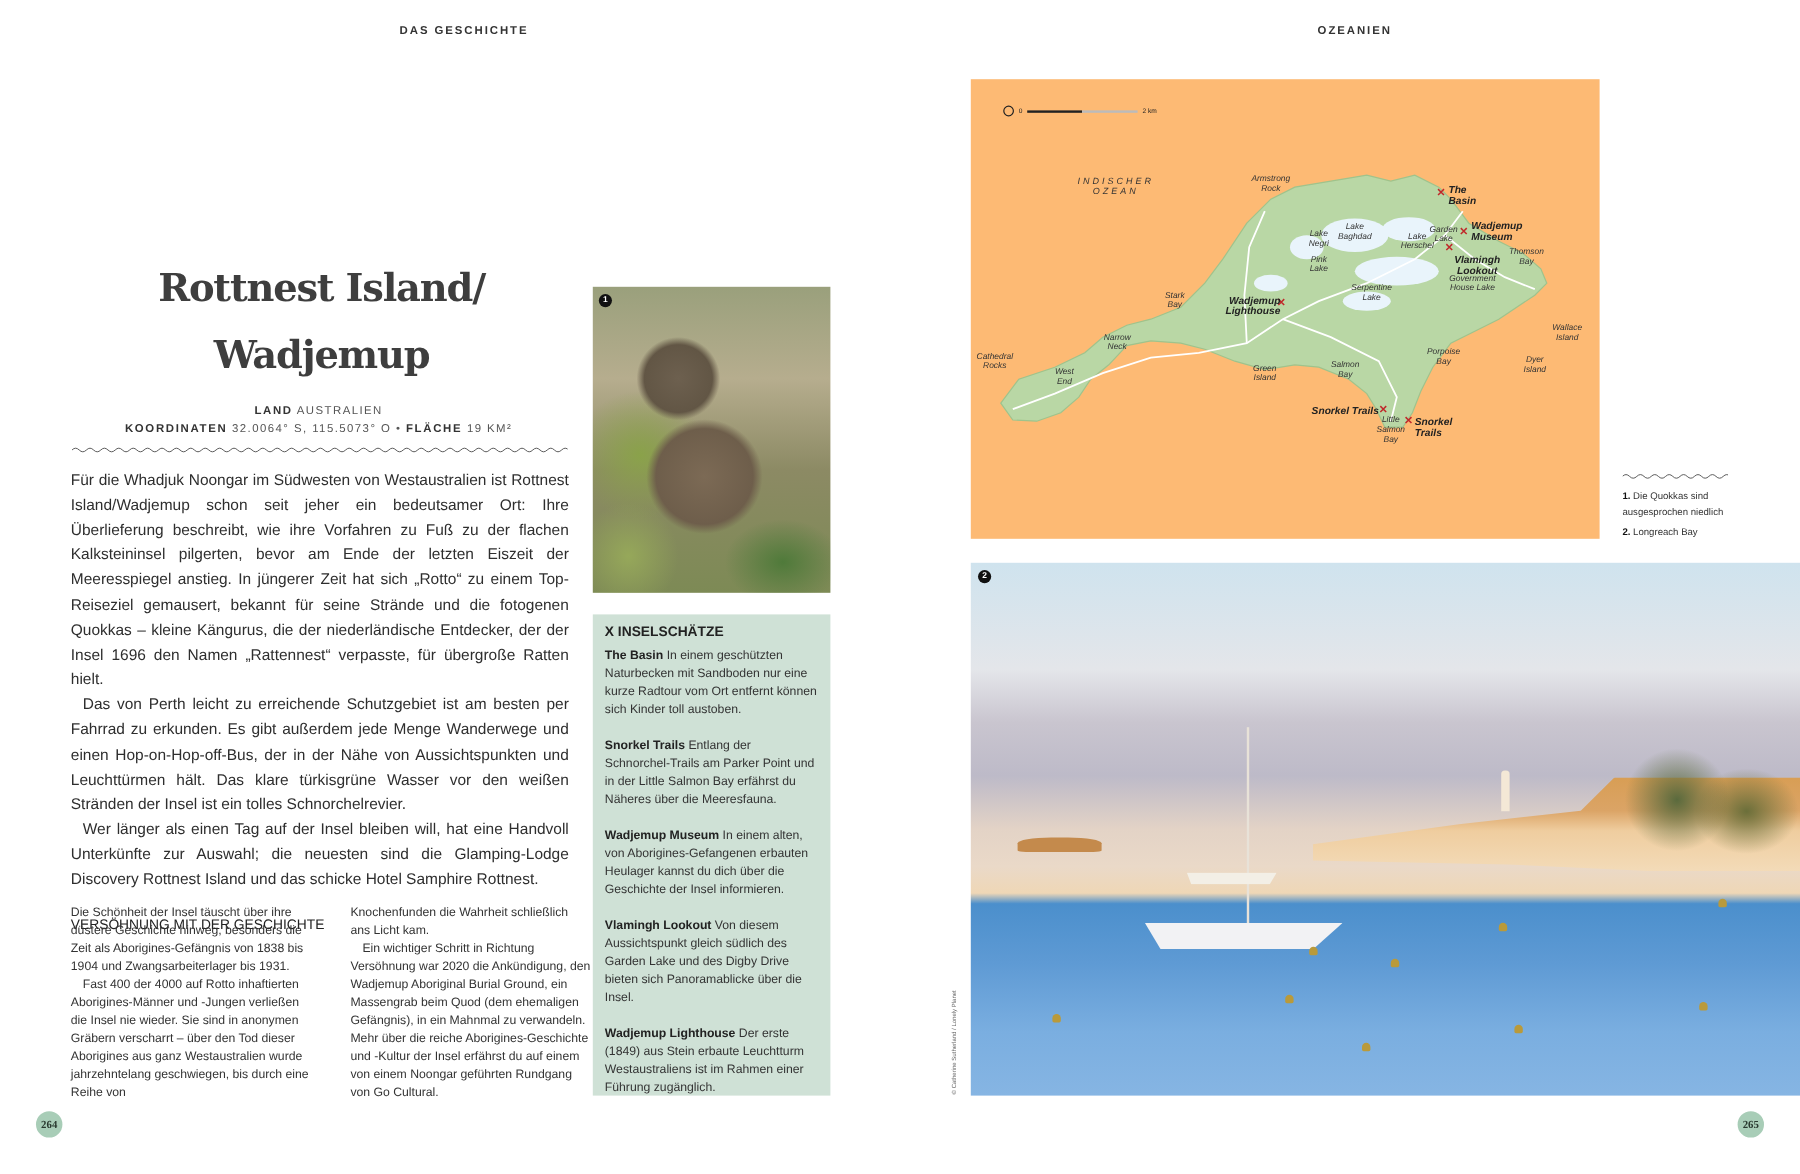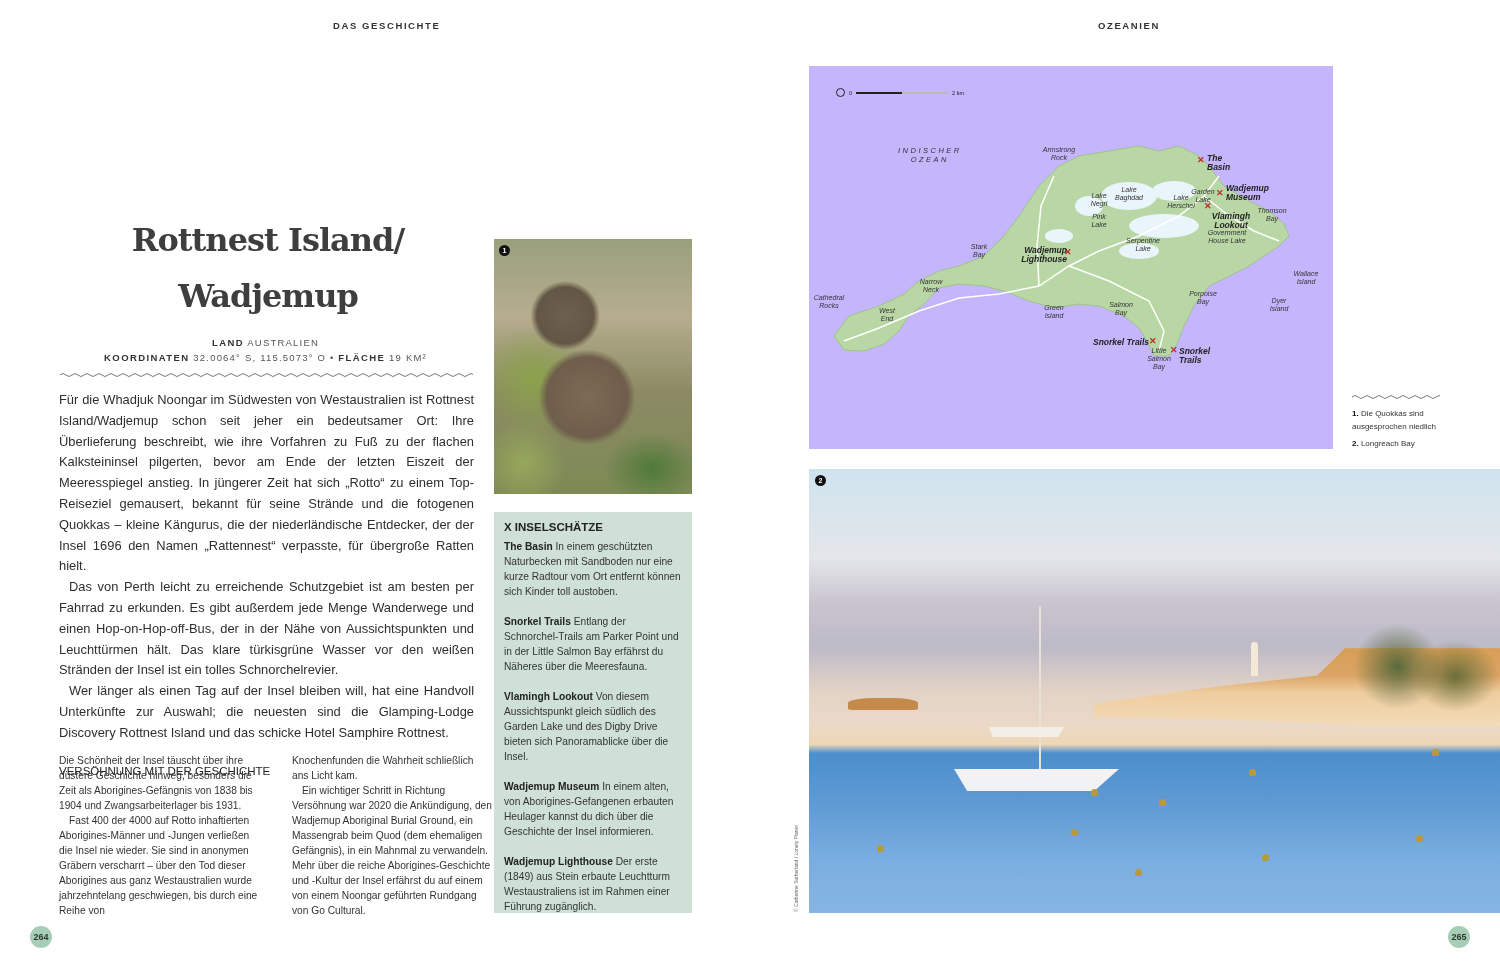--- a/index.html
+++ b/index.html
@@ -3,21 +3,21 @@
 <meta charset="utf-8">
 <style>
   * { box-sizing: border-box; margin: 0; padding: 0; }
   html, body { width: 1500px; height: 978px; overflow: hidden; background: #ffffff; }
   body { position: relative; font-family: "Liberation Sans", sans-serif; color: #2b2b2b; }
 
   .running-head { position: absolute; top: 20px; font-size: 9.5px; letter-spacing: 1.6px; font-weight: bold; color: #333; }
   .rh-left { left: 333px; }
   .rh-right { left: 1098px; }
 
-  .page-num { position: absolute; width: 22px; height: 22px; border-radius: 50%; background: #a8cdb7; color: #2a3a30; font-size: 9px; font-weight: bold; display: flex; align-items: center; justify-content: center; top: 926px; }
+  .page-num { position: absolute; width: 22px; height: 22px; border-radius: 50%; background: #a8cdb7; color: #2a3a30; font-size: 9px; font-weight: bold; display: flex; align-items: center; justify-content: center; top: 926px; font-family: Liberation Serif, serif; }
   .pn-left { left: 30px; }
   .pn-right { left: 1448px; }
 
   .title { position: absolute; left: 58px; top: 212px; width: 420px; font-family: "DejaVu Serif", serif; font-weight: bold; font-size: 32px; line-height: 56px; color: #3e3e3e; text-align: center; letter-spacing: -1px; }
 
   .facts { position: absolute; left: 58px; top: 335px; width: 415px; text-align: center; font-size: 9.5px; letter-spacing: 1.2px; color: #555; line-height: 15px; }
   .facts b { color: #333; letter-spacing: 1.4px; }
 
   .wave { position: absolute; overflow: hidden; }
   .wave svg { display: block; }
@@ -42,21 +42,21 @@
       radial-gradient(ellipse 30% 25% at 15% 88%, #96a85a 0%, transparent 70%),
       linear-gradient(180deg, #9aa07c 0%, #b6ad8e 30%, #8c8a64 60%, #7d8a55 100%); }
   .photo-badge { position: absolute; width: 11px; height: 11px; border-radius: 50%; background: #111; color: #fff; font-size: 7px; font-weight: bold; display: flex; align-items: center; justify-content: center; }
   .photo-quokka .photo-badge { left: 5px; top: 6px; }
 
   .treasures { position: absolute; left: 494px; top: 512px; width: 198px; height: 401px; background: #cfe1d6; padding: 9px 10px; }
   .treasures h3 { font-size: 11.5px; font-weight: bold; color: #222; margin-bottom: 6px; }
   .treasure { font-size: 10.2px; line-height: 15px; color: #333; margin-bottom: 15px; }
   .treasure b { color: #222; }
 
-  .map { position: absolute; left: 809px; top: 66px; width: 524px; height: 383px; background: #c4b5fd; overflow: hidden; }
+  .map { position: absolute; left: 809px; top: 66px; width: 524px; height: 383px; background: #fdba74; overflow: hidden; }
   .map svg { position: absolute; left: 0; top: 0; }
   .map-label { position: absolute; font-size: 7px; font-style: italic; color: #333; text-align: center; line-height: 8px; white-space: nowrap; }
   .map-label.poi { font-size: 8.5px; font-weight: bold; line-height: 9px; text-align: left; color: #222; }
   .map-label.ocean { font-size: 7.5px; letter-spacing: 2.5px; line-height: 9px; }
   .map-x { position: absolute; color: #c0282a; font-size: 9px; font-weight: bold; line-height: 9px; }
   .scale { position: absolute; left: 27px; top: 22px; display: flex; align-items: center; gap: 4px; font-size: 5.5px; color: #222; }
   .scale .compass { width: 9px; height: 9px; border: 1.5px solid #222; border-radius: 50%; }
   .scale .bar { width: 92px; height: 2px; background: linear-gradient(90deg, #222 0 50%, #bbb 50% 100%); }
 
   .captions { position: absolute; left: 1352px; top: 407px; width: 110px; font-size: 8px; line-height: 13px; color: #333; }
@@ -127,22 +127,22 @@
 </div>
 
 <div class="photo-quokka">
   <div class="photo-badge">1</div>
 </div>
 
 <div class="treasures">
   <h3>X INSELSCHÄTZE</h3>
   <div class="treasure"><b>The Basin</b> <span>In einem geschützten Naturbecken mit Sandboden nur eine kurze Radtour vom Ort entfernt können sich Kinder toll austoben.</span></div>
   <div class="treasure"><b>Snorkel Trails</b> <span>Entlang der Schnorchel-Trails am Parker Point und in der Little Salmon Bay erfährst du Näheres über die Meeresfauna.</span></div>
+  <div class="treasure"><b>Wadjemup Museum</b> <span>In einem alten, von Aborigines-Gefangenen erbauten Heulager kannst du dich über die Geschichte der Insel informieren.</span></div>
   <div class="treasure"><b>Vlamingh Lookout</b> <span>Von diesem Aussichtspunkt gleich südlich des Garden Lake und des Digby Drive bieten sich Panoramablicke über die Insel.</span></div>
-  <div class="treasure"><b>Wadjemup Museum</b> <span>In einem alten, von Aborigines-Gefangenen erbauten Heulager kannst du dich über die Geschichte der Insel informieren.</span></div>
   <div class="treasure"><b>Wadjemup Lighthouse</b> <span>Der erste (1849) aus Stein erbaute Leuchtturm Westaustraliens ist im Rahmen einer Führung zugänglich.</span></div>
 </div>
 
 <div class="map">
   <svg width="524" height="383" viewBox="0 0 524 383">
     <path d="M25 270 L40 250 L70 240 L95 228 L110 215 L130 205 L150 200 L175 190 L195 170 L210 150 L230 120 L250 100 L270 90 L300 85 L330 80 L350 85 L370 80 L390 90 L400 100 L415 120 L440 135 L460 145 L475 158 L480 170 L470 180 L440 200 L420 210 L400 220 L385 240 L375 260 L368 278 L360 290 L345 290 L338 275 L330 262 L315 250 L290 240 L270 238 L245 242 L220 235 L195 225 L175 220 L150 218 L130 222 L115 238 L100 250 L90 265 L75 278 L55 285 L35 284 Z" fill="#b9d7a5" stroke="#9fc38c" stroke-width="1"></path>
     <ellipse cx="320" cy="130" rx="28" ry="14" fill="#e9f4fb"></ellipse>
     <ellipse cx="280" cy="140" rx="14" ry="10" fill="#e9f4fb"></ellipse>
     <ellipse cx="365" cy="125" rx="22" ry="10" fill="#e9f4fb"></ellipse>
     <ellipse cx="355" cy="160" rx="35" ry="12" fill="#e9f4fb"></ellipse>

